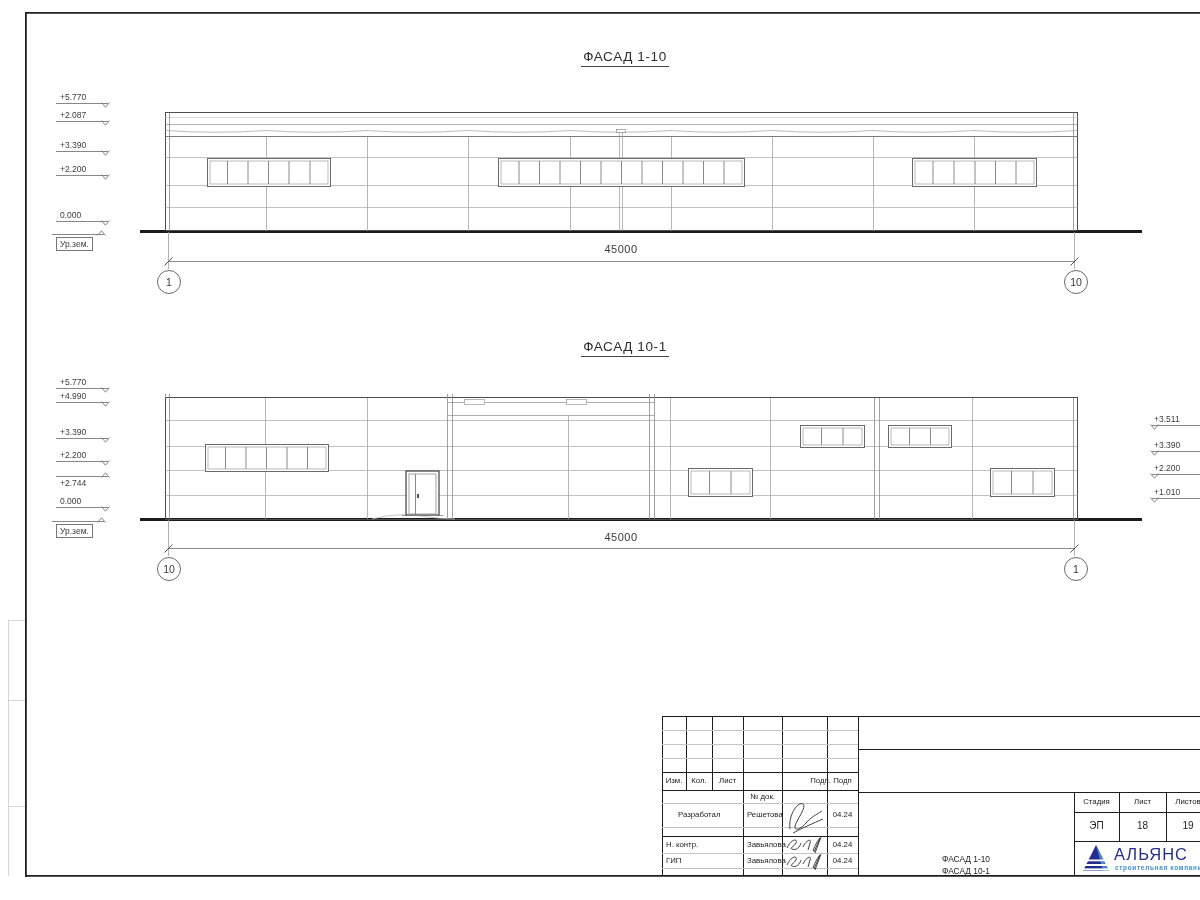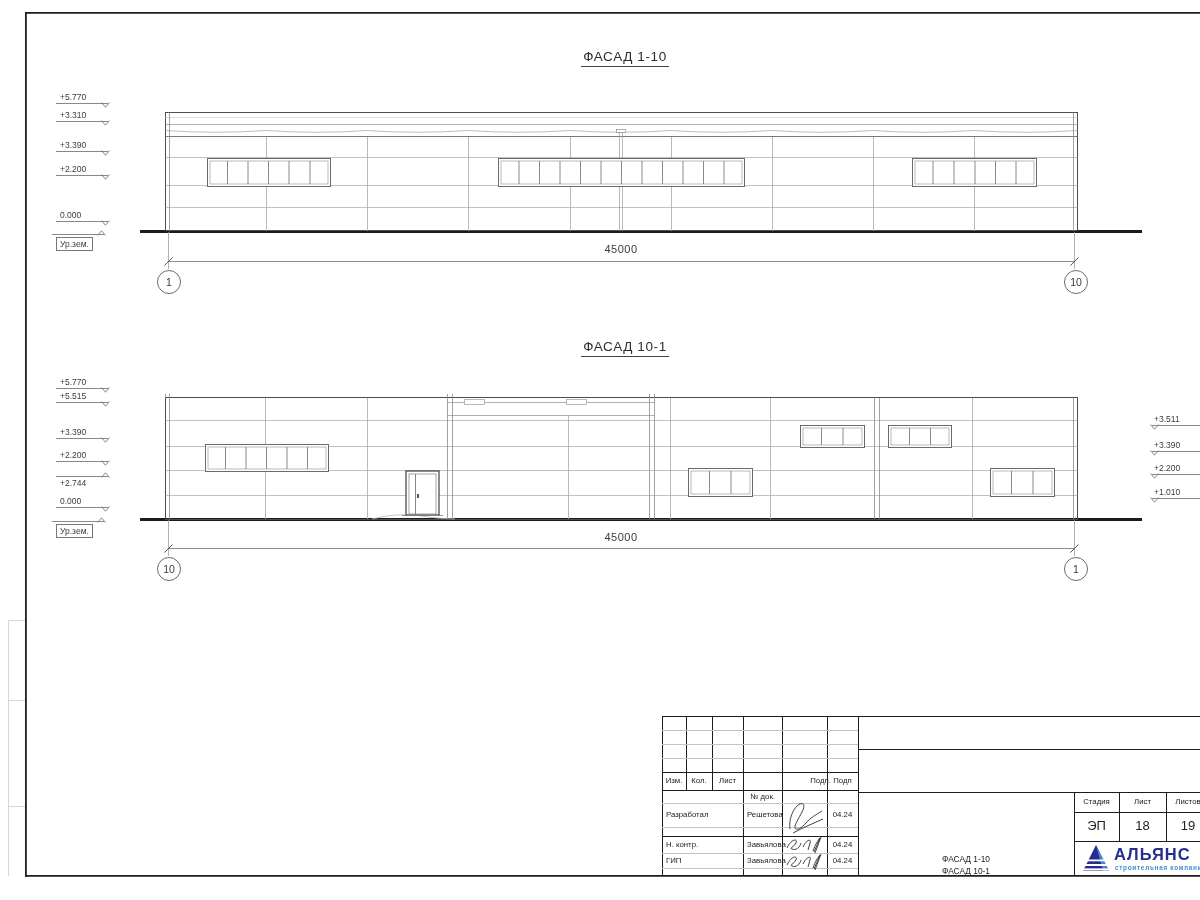--- a/index.html
+++ b/index.html
@@ -26,23 +26,23 @@
   .elev.right .tick{right:auto;left:-2px;}
   .elev.boxed .lbl{display:inline-block;border:1px solid #777;padding:1px 3px;margin-top:1px;}
 
   .tb{position:absolute;left:662px;top:716px;width:548px;height:160px;background:#fff;font-size:7.8px;}
   .tb i{position:absolute;display:block;}
   .tb .h{height:1.3px;background:#1d1d1d;}
   .tb .h.t{height:1px;background:#c4c4c4;}
   .tb .v{width:1.3px;background:#1d1d1d;}
   .tb .cell{position:absolute;color:#222;text-align:center;line-height:10px;white-space:nowrap;}
   .tb .cell.l{text-align:left;}
-  .tb .stageval{font-size:13px;}
+  .tb .stageval{font-size:10px;}
   .tb .doc{position:absolute;left:196px;width:216px;text-align:center;font-size:8.4px;color:#222;line-height:12px;}
-  .logo-name{position:absolute;left:452px;top:129px;font-size:16.5px;font-weight:bold;
+  .logo-name{position:absolute;left:452px;top:129px;font-size:16.5px;font-weight:normal;
              letter-spacing:1px;color:#252e8d;white-space:nowrap;}
   .logo-tag{position:absolute;left:453px;top:148px;font-size:6.4px;font-weight:bold;
             letter-spacing:0.72px;color:#3f8fd2;white-space:nowrap;}
 </style>
 </head>
 <body>
 
 <div class="sheet">
 
   <svg class="linework" width="1200" height="900" viewBox="0 0 1200 900">
@@ -146,40 +146,40 @@
   <div class="dim" style="left:586px;top:531px">45000</div>
 
   <div class="axis" style="left:157px;top:270px">1</div>
   <div class="axis" style="left:1064px;top:270px">10</div>
   <div class="axis" style="left:157px;top:557px">10</div>
   <div class="axis" style="left:1064px;top:557px">1</div>
 
   <div class="elev down" style="left:56px;top:92px"><span class="shelf"><span class="lbl">+5.770</span><svg class="tick" width="9" height="6" viewBox="0 0 9 6">
           <path d="M0.5,0.5 L4.5,5.2 L8.5,0.5" fill="none" stroke="#777" stroke-width="0.9"></path>
         </svg></span></div>
-  <div class="elev down" style="left:56px;top:110px"><span class="shelf"><span class="lbl">+3.310</span><svg class="tick" width="9" height="6" viewBox="0 0 9 6">
+  <div class="elev down" style="left:56px;top:110px"><span class="shelf"><span class="lbl">+2.087</span><svg class="tick" width="9" height="6" viewBox="0 0 9 6">
           <path d="M0.5,0.5 L4.5,5.2 L8.5,0.5" fill="none" stroke="#777" stroke-width="0.9"></path>
         </svg></span></div>
   <div class="elev down" style="left:56px;top:140px"><span class="shelf"><span class="lbl">+3.390</span><svg class="tick" width="9" height="6" viewBox="0 0 9 6">
           <path d="M0.5,0.5 L4.5,5.2 L8.5,0.5" fill="none" stroke="#777" stroke-width="0.9"></path>
         </svg></span></div>
   <div class="elev down" style="left:56px;top:164px"><span class="shelf"><span class="lbl">+2.200</span><svg class="tick" width="9" height="6" viewBox="0 0 9 6">
           <path d="M0.5,0.5 L4.5,5.2 L8.5,0.5" fill="none" stroke="#777" stroke-width="0.9"></path>
         </svg></span></div>
   <div class="elev down" style="left:56px;top:210px"><span class="shelf"><span class="lbl">0.000</span><svg class="tick" width="9" height="6" viewBox="0 0 9 6">
           <path d="M0.5,0.5 L4.5,5.2 L8.5,0.5" fill="none" stroke="#777" stroke-width="0.9"></path>
         </svg></span></div>
   <div class="elev up boxed" style="left:52px;top:234px"><span class="shelf"><span class="lbl">Ур.зем.</span><svg class="tick" width="9" height="6" viewBox="0 0 9 6">
           <path d="M0.5,5.5 L4.5,0.8 L8.5,5.5" fill="none" stroke="#777" stroke-width="0.9"></path>
         </svg></span></div>
 
   <div class="elev down" style="left:56px;top:377px"><span class="shelf"><span class="lbl">+5.770</span><svg class="tick" width="9" height="6" viewBox="0 0 9 6">
           <path d="M0.5,0.5 L4.5,5.2 L8.5,0.5" fill="none" stroke="#777" stroke-width="0.9"></path>
         </svg></span></div>
-  <div class="elev down" style="left:56px;top:391px"><span class="shelf"><span class="lbl">+5.515</span><svg class="tick" width="9" height="6" viewBox="0 0 9 6">
+  <div class="elev down" style="left:56px;top:391px"><span class="shelf"><span class="lbl">+4.990</span><svg class="tick" width="9" height="6" viewBox="0 0 9 6">
           <path d="M0.5,0.5 L4.5,5.2 L8.5,0.5" fill="none" stroke="#777" stroke-width="0.9"></path>
         </svg></span></div>
   <div class="elev down" style="left:56px;top:427px"><span class="shelf"><span class="lbl">+3.390</span><svg class="tick" width="9" height="6" viewBox="0 0 9 6">
           <path d="M0.5,0.5 L4.5,5.2 L8.5,0.5" fill="none" stroke="#777" stroke-width="0.9"></path>
         </svg></span></div>
   <div class="elev down" style="left:56px;top:450px"><span class="shelf"><span class="lbl">+2.200</span><svg class="tick" width="9" height="6" viewBox="0 0 9 6">
           <path d="M0.5,0.5 L4.5,5.2 L8.5,0.5" fill="none" stroke="#777" stroke-width="0.9"></path>
         </svg></span></div>
   <div class="elev up" style="left:56px;top:476px"><span class="shelf"><span class="lbl">+2.744</span><svg class="tick" width="9" height="6" viewBox="0 0 9 6">
           <path d="M0.5,5.5 L4.5,0.8 L8.5,5.5" fill="none" stroke="#777" stroke-width="0.9"></path>
@@ -232,21 +232,21 @@
     <i class="h" style="left:412px;top:96px;width:136px"></i>
     <i class="h" style="left:412px;top:125px;width:136px"></i>
 
     <span class="cell" style="left:0;top:60px;width:24px">Изм.</span>
     <span class="cell" style="left:24px;top:60px;width:26px">Кол.</span>
     <span class="cell" style="left:50px;top:60px;width:31px">Лист</span>
     <span class="cell" style="left:81px;top:76px;width:39px">№ док.</span>
     <span class="cell" style="left:136px;top:60px;width:45px">Подп.</span>
     <span class="cell" style="left:165px;top:60px;width:31px">Подп</span>
 
-    <span class="cell l" style="left:4px;top:94px;width:76px">Разработал</span>
+    <span class="cell l" style="left:16px;top:94px;width:76px">Разработал</span>
     <span class="cell l" style="left:85px;top:94px;width:36px">Решетова</span>
     <span class="cell" style="left:165px;top:94px;width:31px">04.24</span>
 
     <span class="cell l" style="left:4px;top:124px;width:76px">Н. контр.</span>
     <span class="cell l" style="left:85px;top:124px;width:36px">Завьялова</span>
     <span class="cell" style="left:165px;top:124px;width:31px">04.24</span>
 
     <span class="cell l" style="left:4px;top:140px;width:76px">ГИП</span>
     <span class="cell l" style="left:85px;top:140px;width:36px">Завьялова</span>
     <span class="cell" style="left:165px;top:140px;width:31px">04.24</span>

